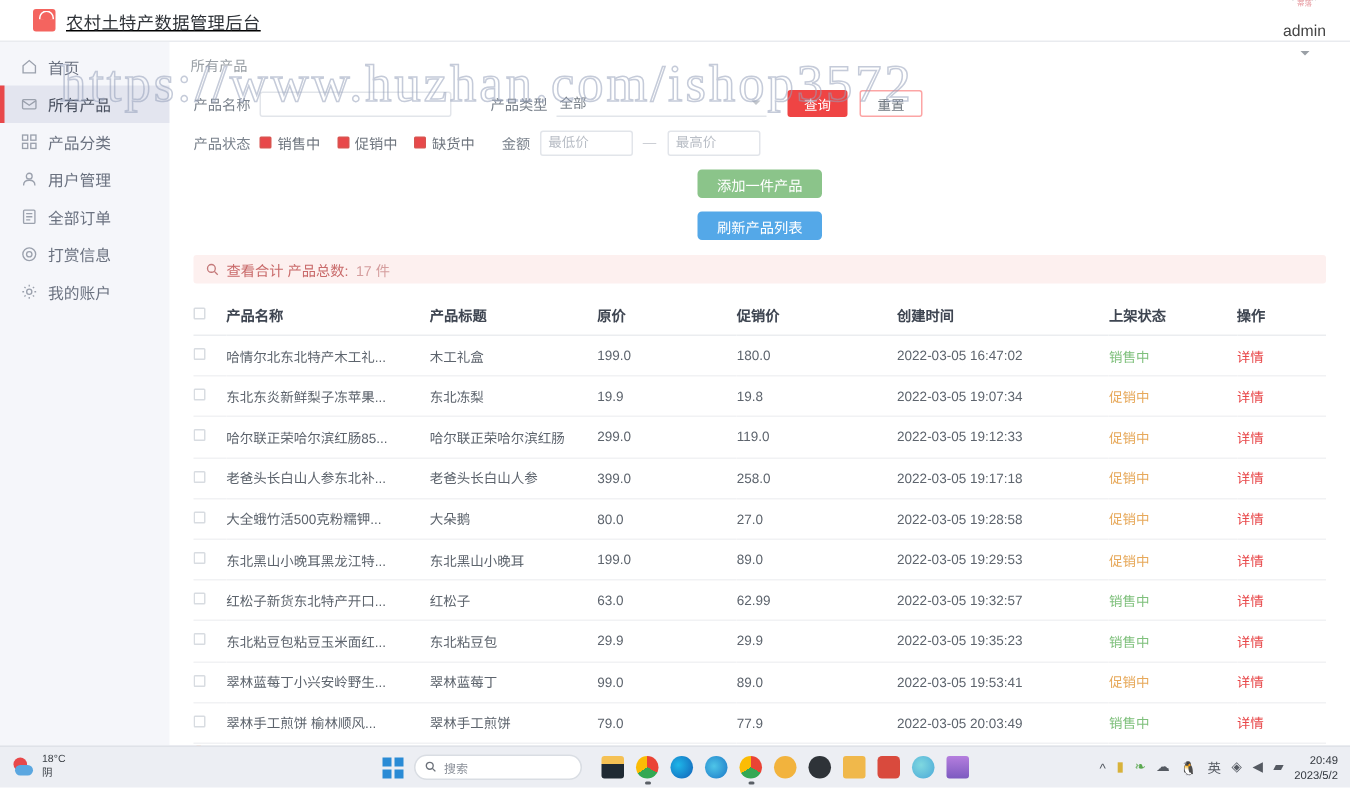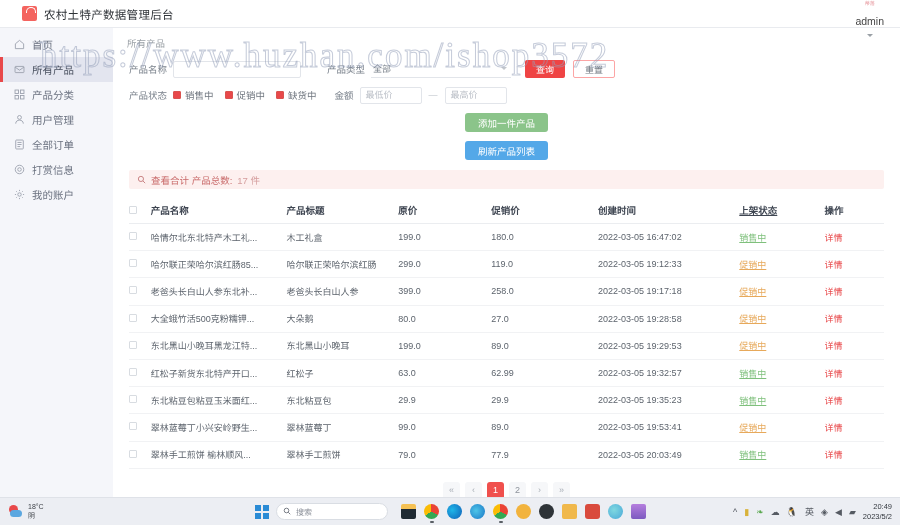--- a/index.html
+++ b/index.html
@@ -20,21 +20,21 @@
 
   
   .topbar {
     position: absolute; top: 0; left: 0;
     width: 900px; height: 28px;
     background: #ffffff;
     border-bottom: 1px solid #e9ebef;
     display: flex; align-items: center;
     z-index: 5;
   }
-  .brand { display: flex; align-items: center; margin-left: 22px; }
+  .brand { display: flex; align-items: center; margin-left: 22px; text-decoration: underline; }
   .brand-logo {
     width: 15px; height: 15px;
     background: #f4645f;
     border-radius: 2px;
     position: relative;
     margin-right: 7px;
   }
   .brand-logo::before {
     content: "";
     position: absolute;
@@ -236,21 +236,21 @@
     white-space: nowrap;
     overflow: hidden;
     text-overflow: ellipsis;
   }
   .col-chk { width: 22px; }
   .col-name { width: 136px; max-width: 136px; }
   .col-title { width: 112px; max-width: 112px; }
   .col-price { width: 94px; }
   .col-promo { width: 108px; }
   .col-date { width: 142px; }
-  .col-state { width: 86px; text-decoration: underline; }
+  .col-state { width: 86px; }
   .col-op { width: 60px; }
   .chk {
     width: 8px; height: 8px;
     border: 1px solid #d8dce1;
     border-radius: 1px;
     background: #fff;
     display: inline-block;
   }
   .state-sale { color: #7fc07c; }
   .state-promo { color: #e7a95b; }
@@ -532,20 +532,30 @@
               <td class="col-name">哈情尔北东北特产木工礼...</td>
               <td class="col-title">木工礼盒</td>
               <td class="col-price">199.0</td>
               <td class="col-promo">180.0</td>
               <td class="col-date">2022-03-05 16:47:02</td>
               <td class="col-state state-sale">销售中</td>
               <td class="col-op"><span class="op-link">详情</span></td>
             </tr>
             <tr>
               <td class="col-chk"><span class="chk"></span></td>
+              <td class="col-name">东北东炎新鲜梨子冻苹果...</td>
+              <td class="col-title">东北冻梨</td>
+              <td class="col-price">19.9</td>
+              <td class="col-promo">19.8</td>
+              <td class="col-date">2022-03-05 19:07:34</td>
+              <td class="col-state state-promo">促销中</td>
+              <td class="col-op"><span class="op-link">详情</span></td>
+            </tr>
+            <tr>
+              <td class="col-chk"><span class="chk"></span></td>
               <td class="col-name">哈尔联正荣哈尔滨红肠85...</td>
               <td class="col-title">哈尔联正荣哈尔滨红肠</td>
               <td class="col-price">299.0</td>
               <td class="col-promo">119.0</td>
               <td class="col-date">2022-03-05 19:12:33</td>
               <td class="col-state state-promo">促销中</td>
               <td class="col-op"><span class="op-link">详情</span></td>
             </tr>
             <tr>
               <td class="col-chk"><span class="chk"></span></td>

